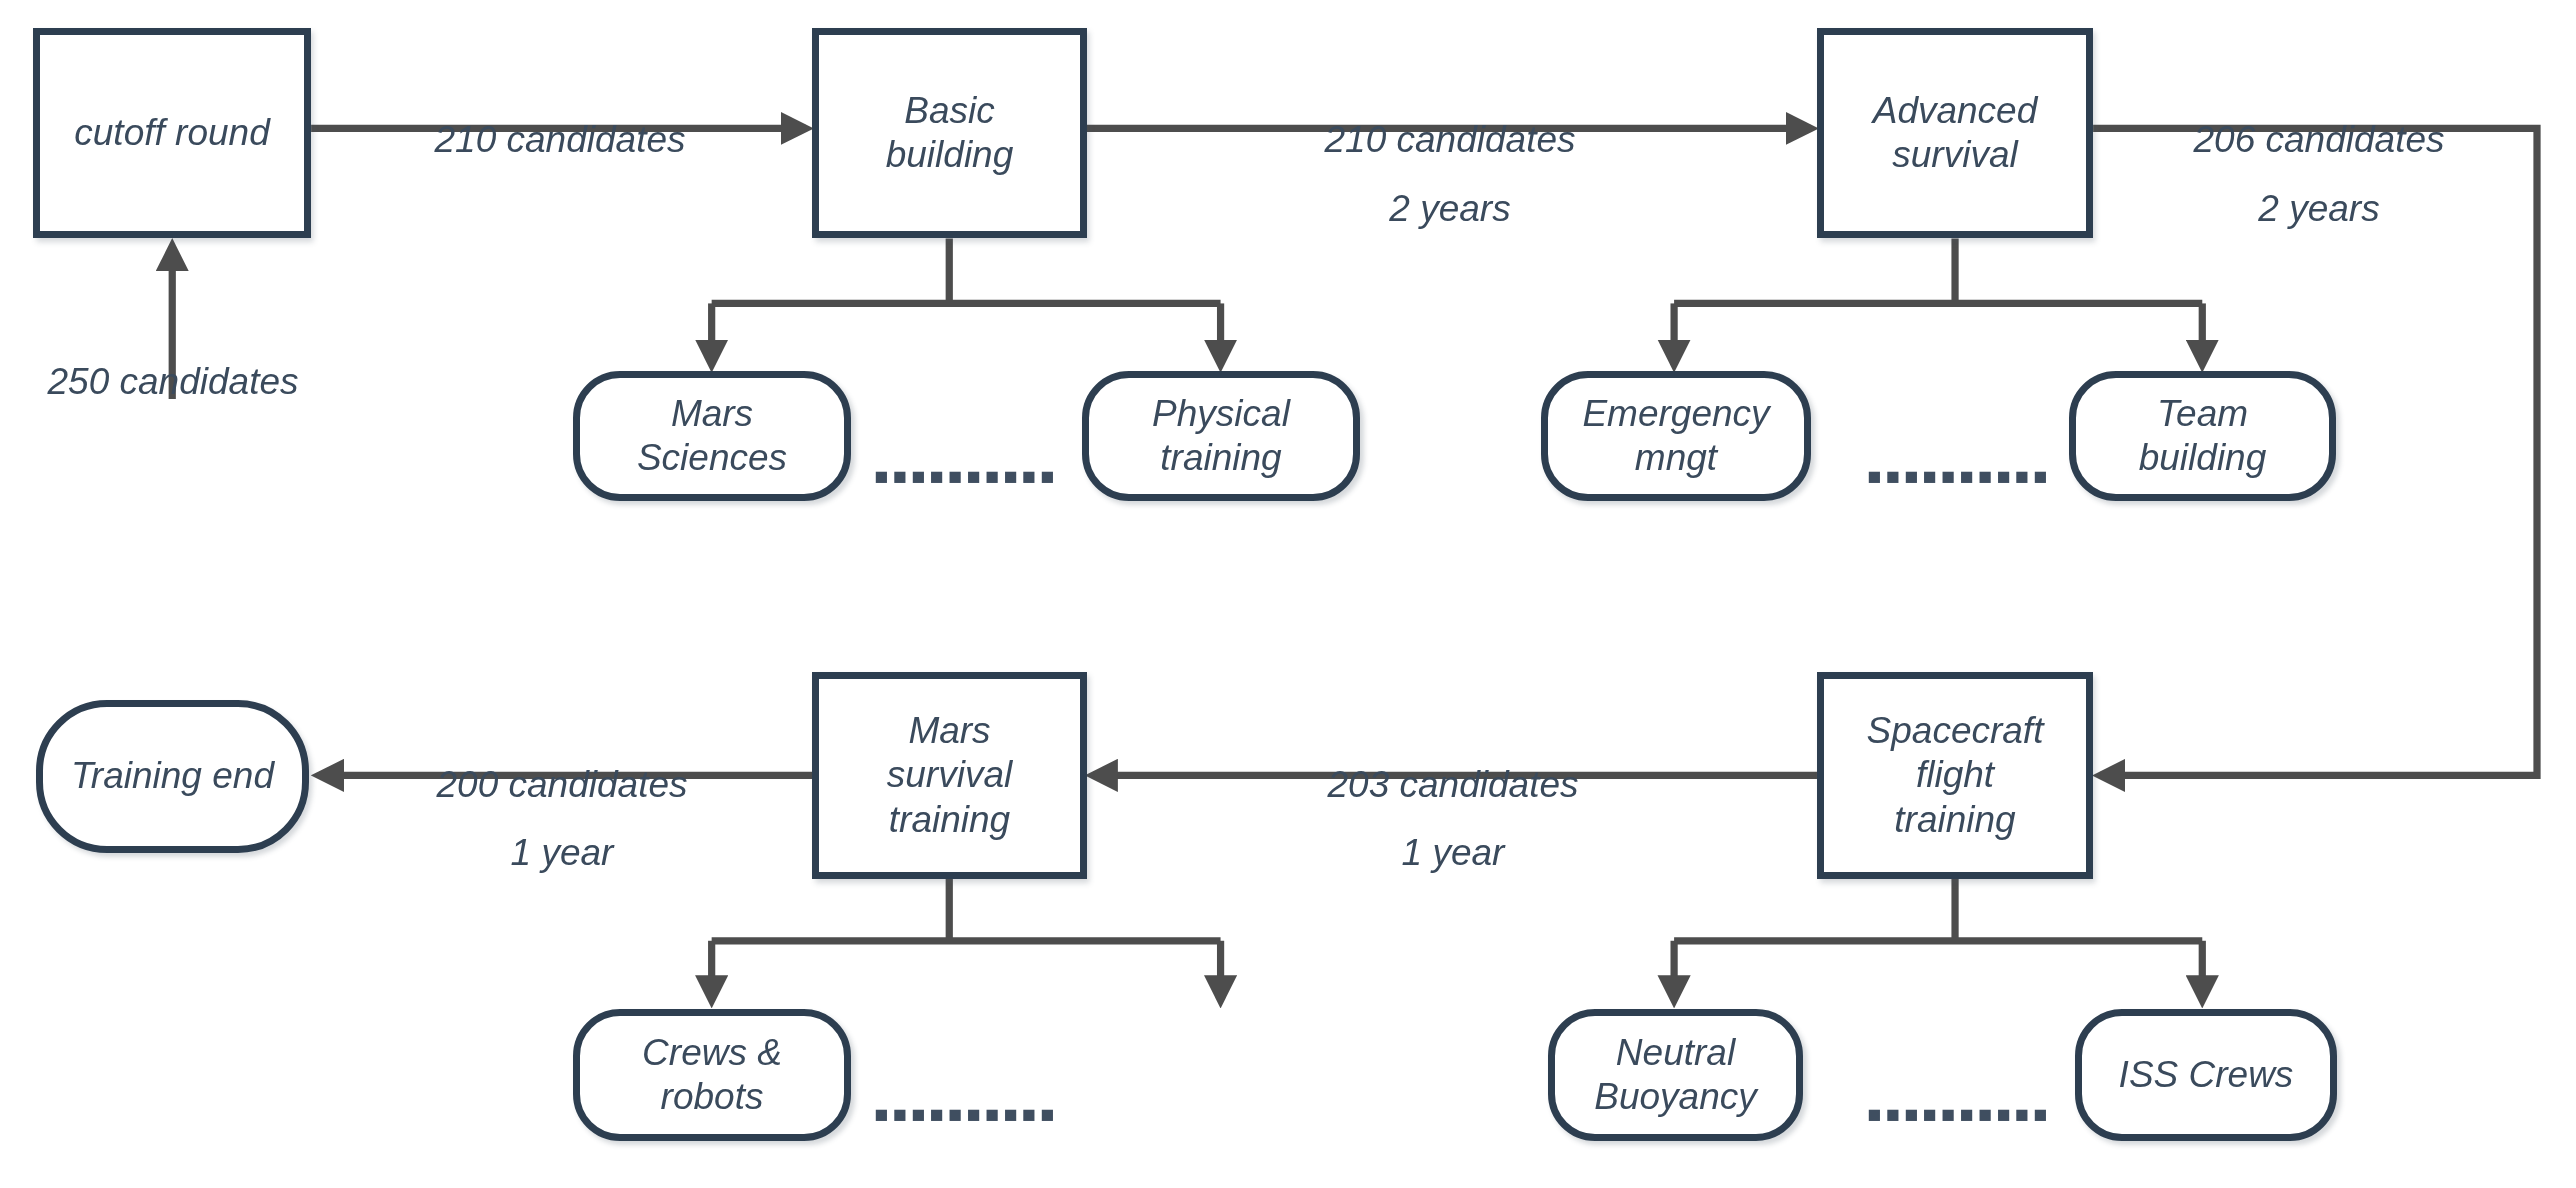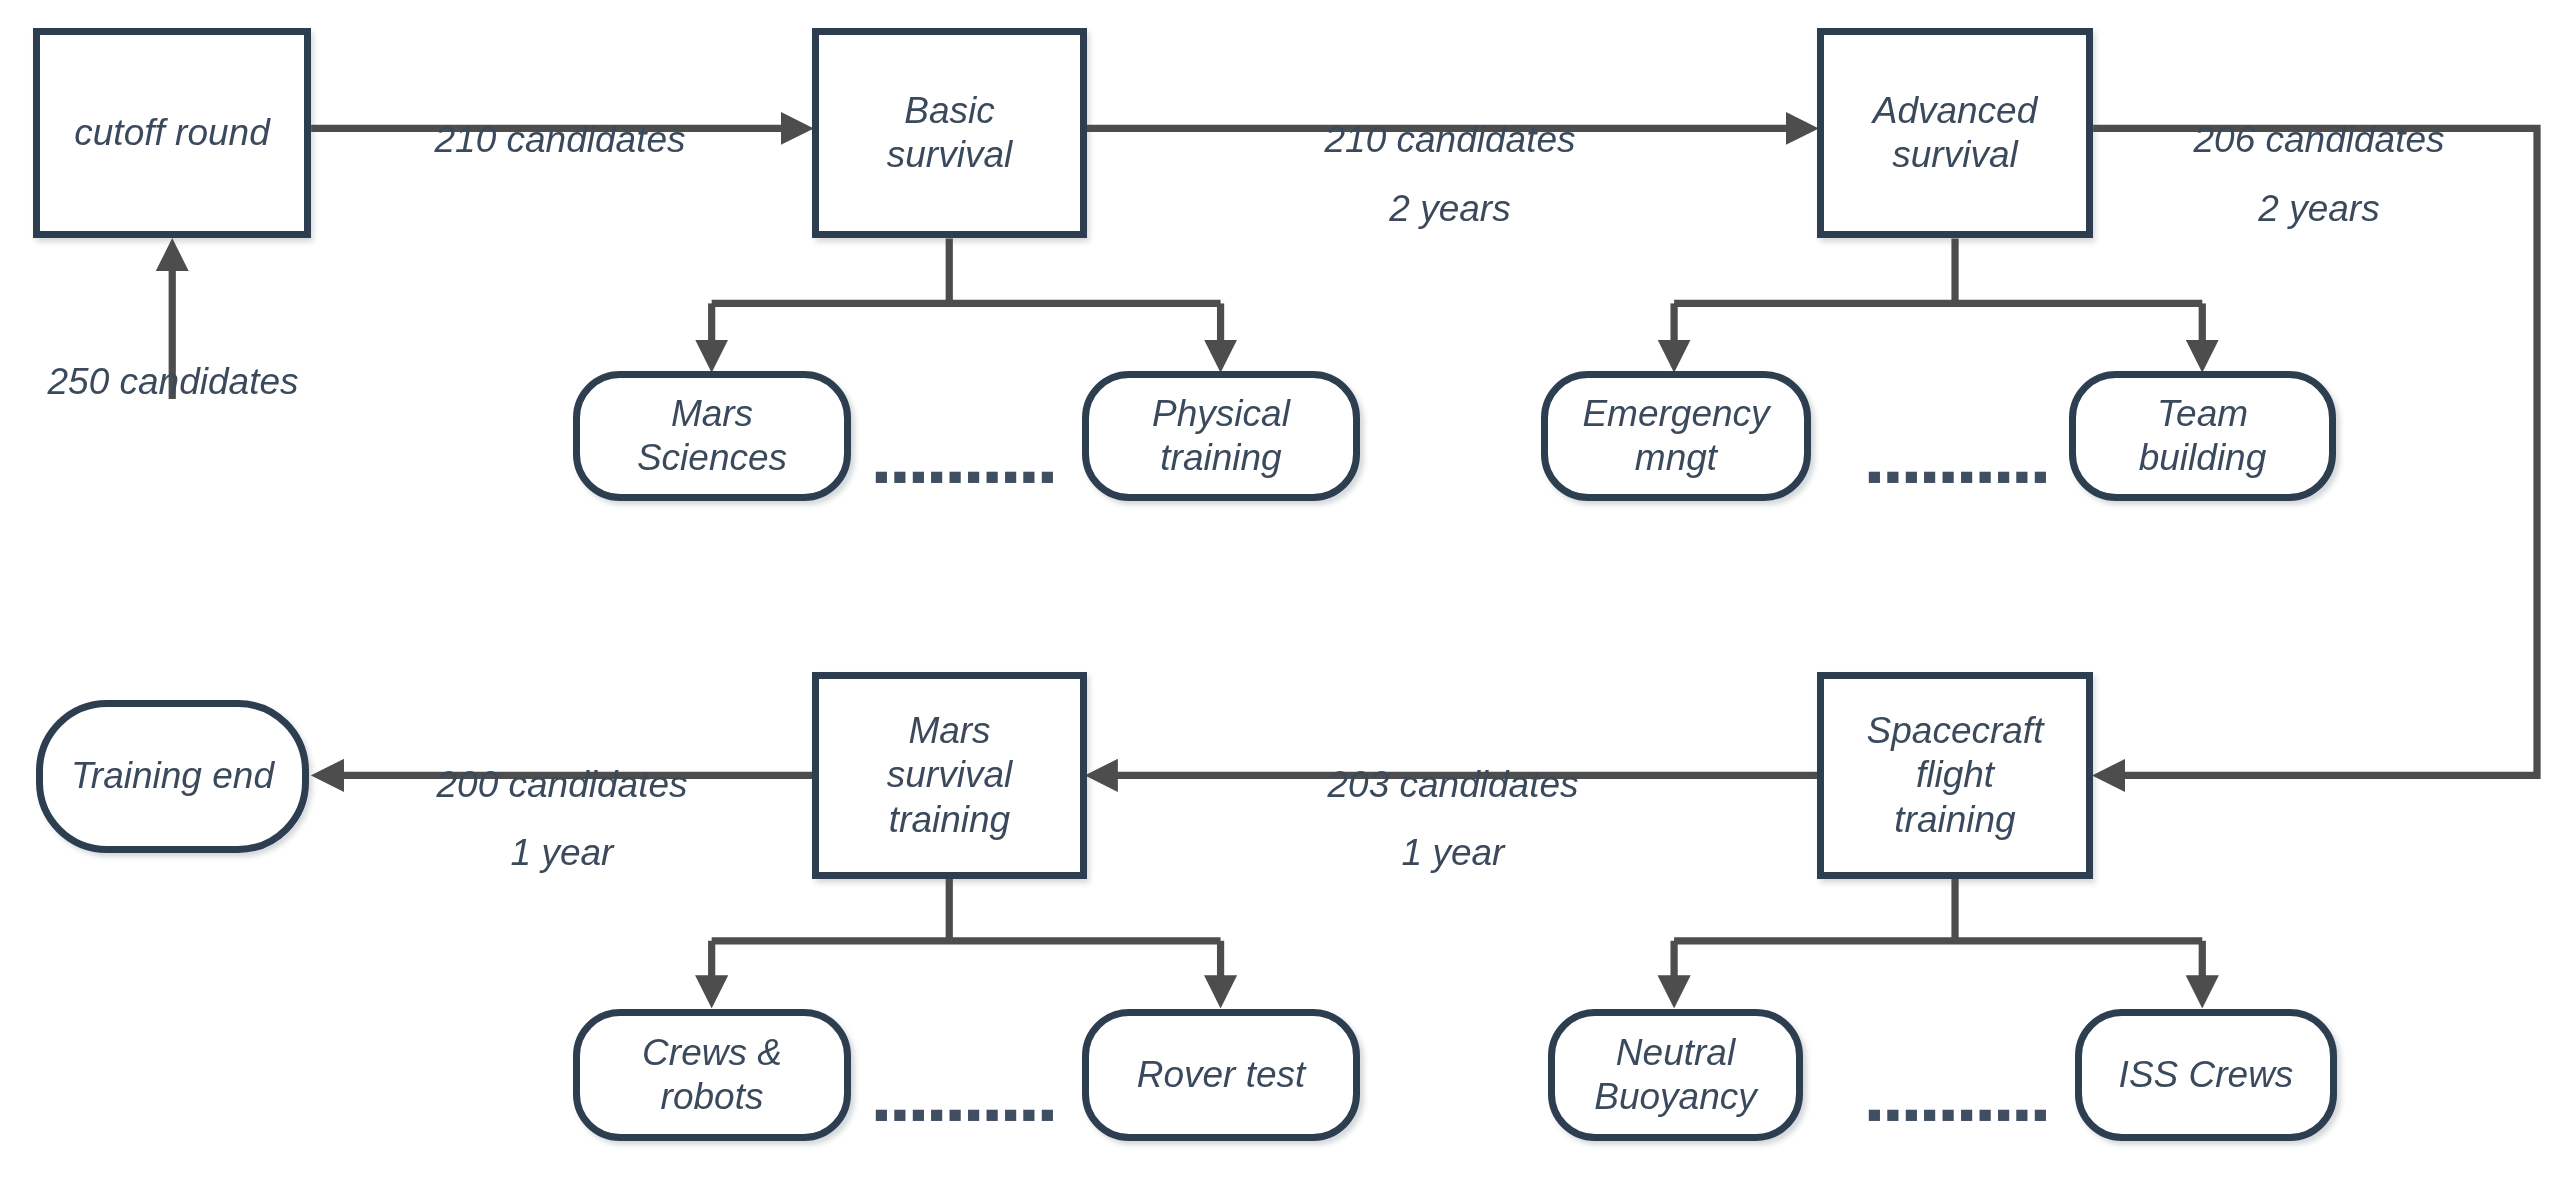--- a/index.html
+++ b/index.html
@@ -76,21 +76,21 @@
       <path d="M2435,1095 L2435,1172 M2085,1172 L2743,1172"></path>
       <path d="M2085,1172 L2085,1246" marker-end="url(#arrow)"></path>
       <path d="M2743,1172 L2743,1246" marker-end="url(#arrow)"></path>
     </g>
   </svg>
 
   <div class="node" style="left:33px;top:28px;width:278px;height:210px">cutoff round</div>
 
 
   <div class="node" style="left:812px;top:28px;width:275px;height:210px">Basic
-survival</div>
+building</div>
 
   <div class="node" style="left:1817px;top:28px;width:276px;height:210px">Advanced
 survival</div>
 
   <div class="node" style="left:812px;top:672px;width:275px;height:207px">Mars
 survival
 training</div>
 
   <div class="node" style="left:1817px;top:672px;width:276px;height:207px">Spacecraft
 flight
@@ -106,21 +106,20 @@
 
   <div class="node rounded" style="left:1541px;top:371px;width:270px;height:130px">Emergency
 mngt</div>
 
   <div class="node rounded" style="left:2069px;top:371px;width:267px;height:130px">Team
 building</div>
 
   <div class="node rounded" style="left:573px;top:1009px;width:278px;height:132px">Crews &amp;
 robots</div>
 
-  <div class="node rounded" style="left:1082px;top:1009px;width:278px;height:132px">Rover test</div>
 
   <div class="node rounded" style="left:1548px;top:1009px;width:255px;height:132px">Neutral
 Buoyancy</div>
 
   <div class="node rounded" style="left:2075px;top:1009px;width:262px;height:132px">ISS Crews</div>
 
   <div class="edge-label" style="left:173px;top:337px">250 candidates</div>
 
   <div class="edge-label" style="left:560px;top:95px">210 candidates</div>
 

